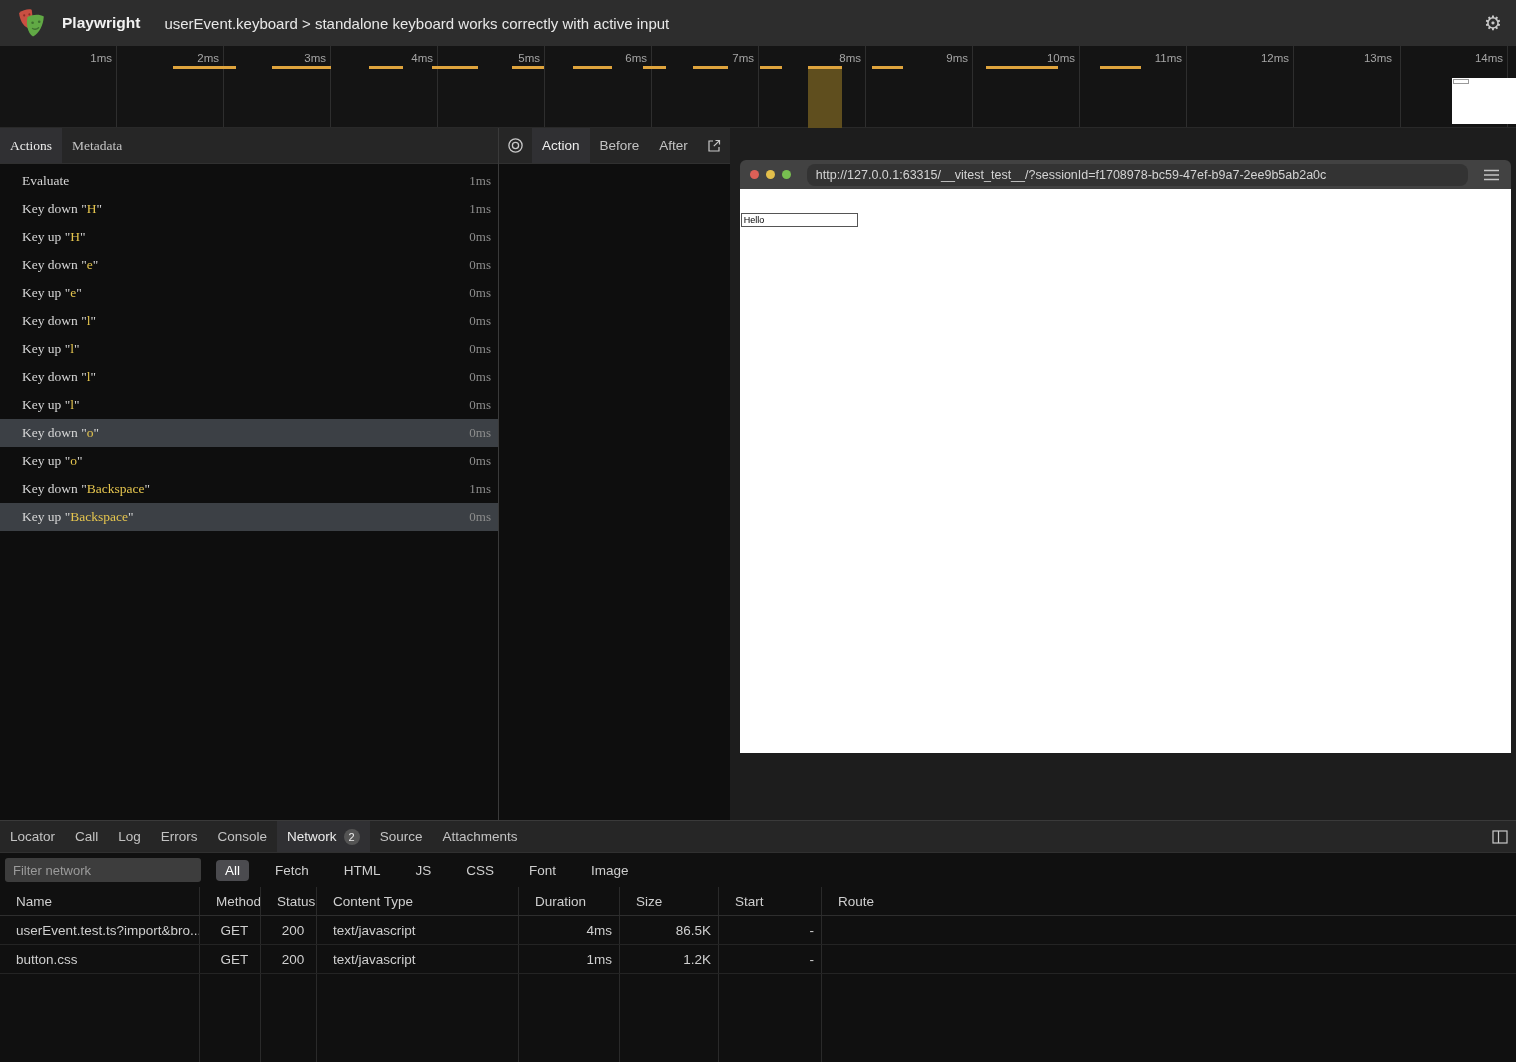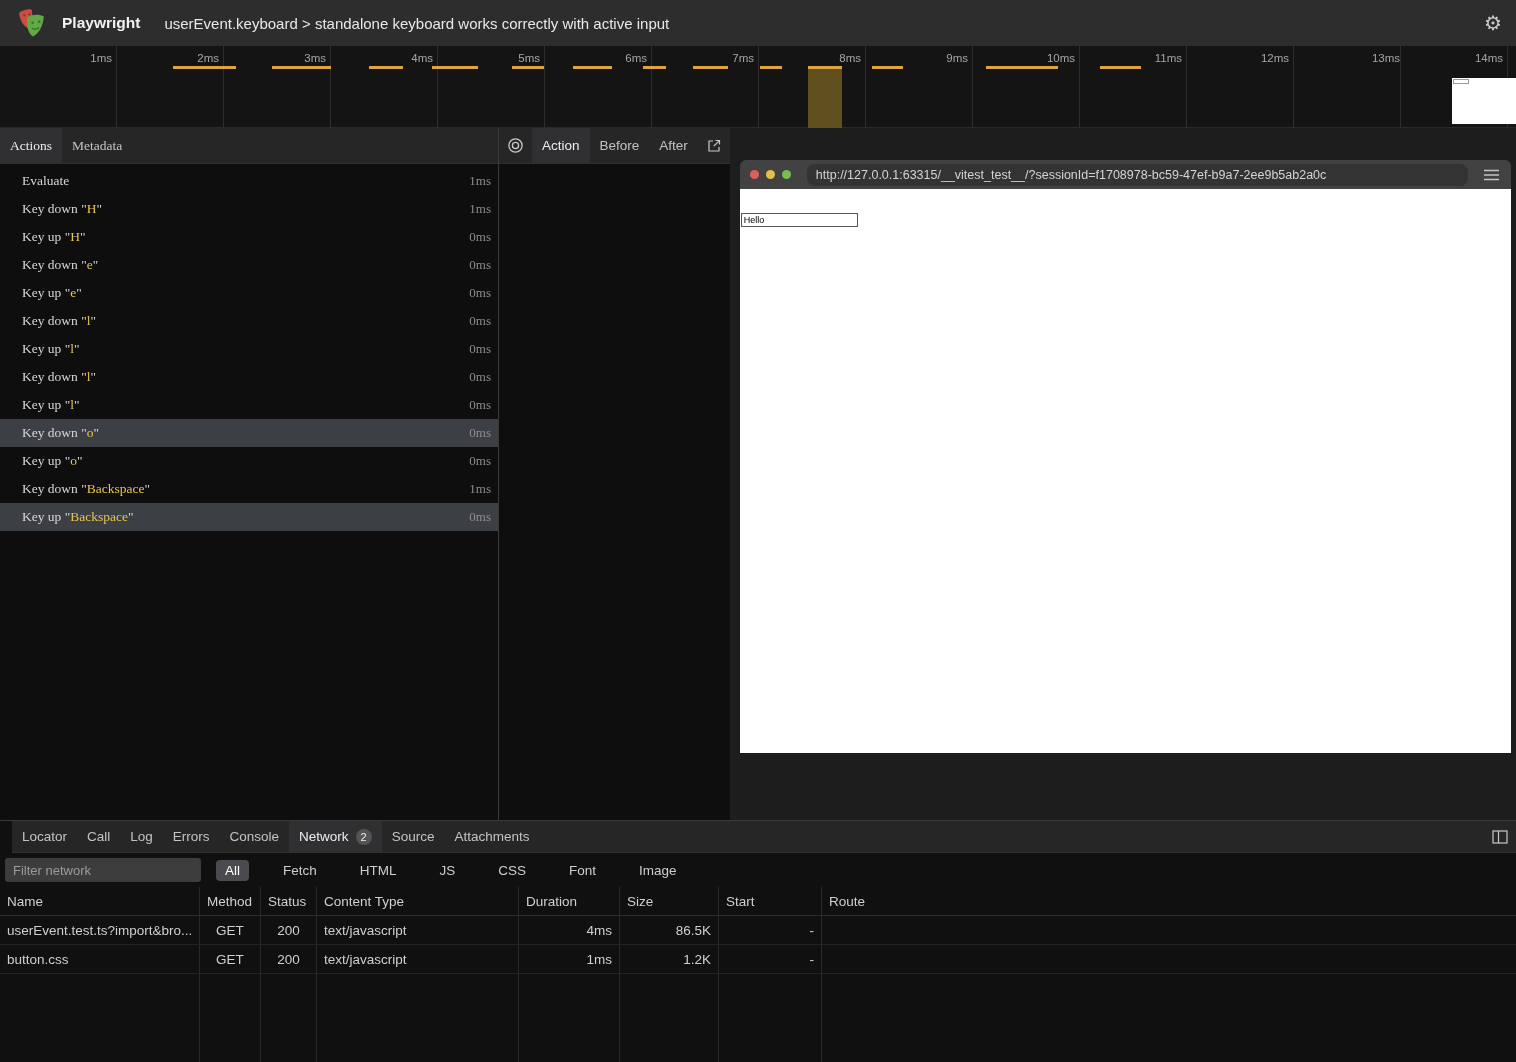--- a/index.html
+++ b/index.html
@@ -45,34 +45,34 @@
   .snapshot-area { flex:1; background:#1d1d1d; padding:32px 5px 0 10px; min-height:0; }
   .chrome { height:29px; background:#424242; border-radius:6px 6px 0 0; display:flex; align-items:center; padding:0 10px; }
   .dots { display:flex; gap:7px; margin-right:16px; }
   .dot { width:9px; height:9px; border-radius:50%; }
   .urlbar { flex:1; height:22px; background:#333333; border-radius:8px; display:flex; align-items:center; padding:0 9px; font-size:12.5px; color:#d4d4d4; margin-right:14px; white-space:nowrap; overflow:hidden; }
   .page { height:564px; background:#ffffff; position:relative; }
   .page-input { position:absolute; left:1px; top:1px; width:117px; height:14px; border:1px solid #555; background:#fff; color:#000; font-size:9px; line-height:12px; padding:0 2px; font-family:"Liberation Sans",sans-serif;margin-top:23px; }
 
   
   .bottom { height:242px; border-top:1px solid #3a3a3a; background:#101010; display:flex; flex-direction:column; }
-  .bottom .tabbar { height:32px;margin-left:12px; }
+  .bottom .tabbar { height:32px; }
   .badge { width:16px; height:16px; border-radius:50%; background:#545454; color:#ececec; font-size:11px; display:flex; align-items:center; justify-content:center; margin-left:7px; }
   .filter-row { height:34px; display:flex; align-items:center; padding:0 5px; flex:0 0 auto; }
   .filter-input { width:196px; height:24px; background:#3d3d3d; border:none; border-radius:3px; color:#ddd; font-size:13px; padding:0 8px; outline:none; font-family:"Liberation Sans",sans-serif; }
   .filter-input::placeholder { color:#9b9b9b; }
-  .chips { display:flex; margin-left:15px; gap:25px; align-items:flex-start; }
+  .chips { display:flex; margin-left:15px; gap:17px; align-items:flex-start; }
   .chip { font-size:13.5px; color:#cecece; padding:3px 9px; border-radius:4px; cursor:default; }
   .chip.sel { background:#4b4b4f; color:#ffffff; }
 
   .net-table { flex:1; display:flex; flex-direction:column; font-size:13.5px; min-height:0; }
   .net-row { display:grid; grid-template-columns:200px 61px 56px 202px 101px 99px 103px 1fr; height:29px; border-bottom:1px solid #242424; flex:0 0 auto; }
   .net-row.head { color:#d8d8d8; border-bottom:1px solid #2e2e2e; }
   .net-row.fill { flex:1; height:auto; border-bottom:none; }
-  .net-cell { display:flex; align-items:center; padding:0 7px; border-right:1px solid #2a2a2a; overflow:hidden; white-space:nowrap; color:#cfcfcf; }
+  .net-cell { display:flex; align-items:center; padding:0 7px; border-right:1px solid #2a2a2a; overflow:hidden; white-space:nowrap; color:#cfcfcf;margin-left:9px; }
   .net-cell:last-child { border-right:none; }
   .net-cell.r { justify-content:flex-end; }
   .net-cell.c { justify-content:center;text-align:right; }
 </style>
 </head>
 <body>
 
 <div class="topbar">
   <svg class="logo" viewBox="0 0 32 32">
     <path d="M4.5 4.5 C9 2.2 14.2 2.2 17.5 3.8 C17.4 11 15.4 17.5 10 21 C5.4 18 3.8 11 4.5 4.5 Z" fill="#c94f42" transform="rotate(-12 11 12)"></path>
@@ -108,21 +108,21 @@
     <div class="tl-label" style="right: 655px;">8ms</div>
     <div class="gridline" style="left: 972px;"></div>
     <div class="tl-label" style="right: 548px;">9ms</div>
     <div class="gridline" style="left: 1079px;"></div>
     <div class="tl-label" style="right: 441px;">10ms</div>
     <div class="gridline" style="left: 1186px;"></div>
     <div class="tl-label" style="right: 334px;">11ms</div>
     <div class="gridline" style="left: 1293px;"></div>
     <div class="tl-label" style="right: 227px; text-align: right;">12ms</div>
     <div class="gridline" style="left: 1400px;"></div>
-    <div class="tl-label" style="right: 116px;">13ms</div>
+    <div class="tl-label" style="right: 124px;">13ms</div>
     <div class="gridline" style="left: 1507px;"></div>
     <div class="tl-label" style="right: 13px;">14ms</div>
     <div class="selbar" style="left: 808px; width: 34px;"></div>
     <div class="tick" style="left: 173px; width: 63px;"></div>
     <div class="tick" style="left: 272px; width: 59px;"></div>
     <div class="tick" style="left: 369px; width: 34px;"></div>
     <div class="tick" style="left: 432px; width: 46px;"></div>
     <div class="tick" style="left: 512px; width: 32px;"></div>
     <div class="tick" style="left: 573px; width: 39px;"></div>
     <div class="tick" style="left: 643px; width: 23px;"></div>

